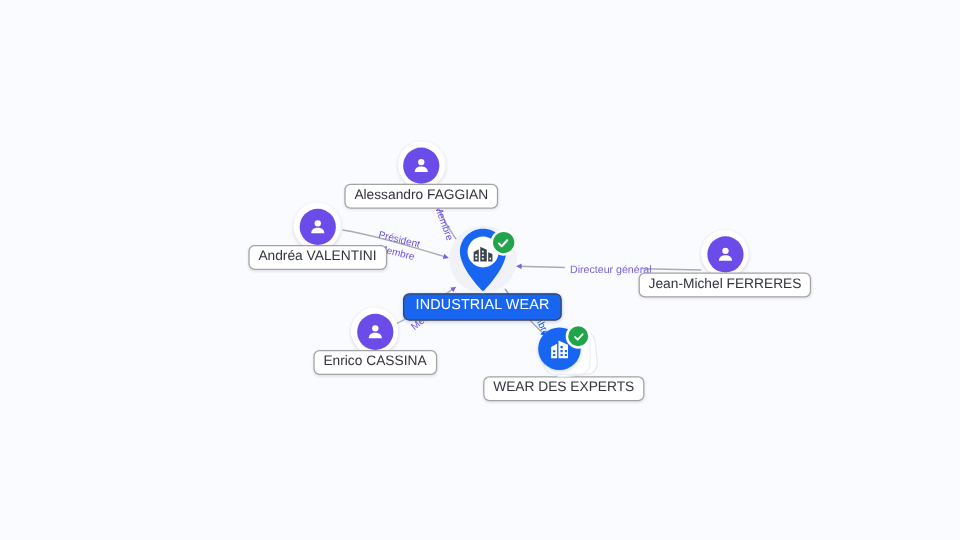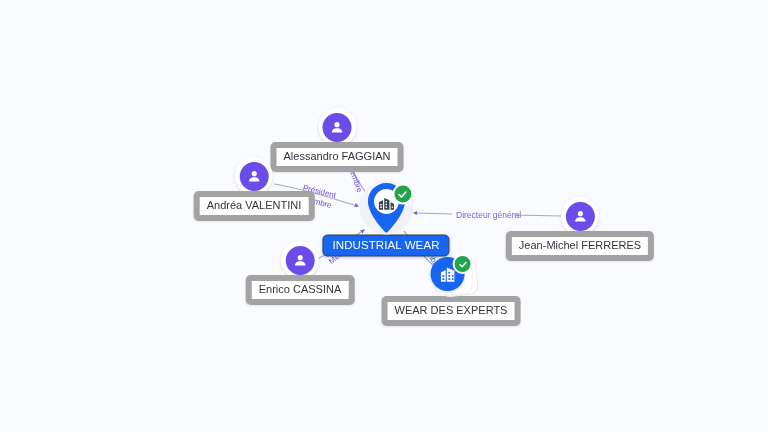--- a/index.html
+++ b/index.html
@@ -53,21 +53,21 @@
     display: flex;
     align-items: center;
     justify-content: center;
   }
   .avatar-disc svg { display: block; }
 
   
   .pill {
     margin-top: -4px;
     background: #ffffff;
-    border: 6px solid #a3a3a3;
+    border: 1px solid #a3a3a3;
     border-radius: 5px;
     padding: 2px 7px 3px 7px;
     font-size: 11px;
     line-height: 13px;
     color: #31343d;
     white-space: nowrap;
     box-shadow: 0 1px 2px rgba(40,50,90,.10);
   }
 
   
@@ -253,21 +253,21 @@
       <div class="avatar-disc">
         <svg width="17" height="17" viewBox="0 0 24 24" fill="#ffffff">
           <circle cx="12" cy="8" r="3.6"></circle>
           <path d="M4.6 19.2c0-4 3.3-6.1 7.4-6.1s7.4 2.1 7.4 6.1z"></path>
         </svg>
       </div>
     </div>
     <div class="pill">Andréa VALENTINI</div>
   </div>
 
-  <div class="node" style="left:580px; top:229px;justify-content:center;">
+  <div class="node" style="left:580px; top:211px;justify-content:center;">
     <div class="avatar-ring">
       <div class="avatar-disc">
         <svg width="17" height="17" viewBox="0 0 24 24" fill="#ffffff">
           <circle cx="12" cy="8" r="3.6"></circle>
           <path d="M4.6 19.2c0-4 3.3-6.1 7.4-6.1s7.4 2.1 7.4 6.1z"></path>
         </svg>
       </div>
     </div>
     <div class="pill">Jean-Michel FERRERES</div>
   </div>

